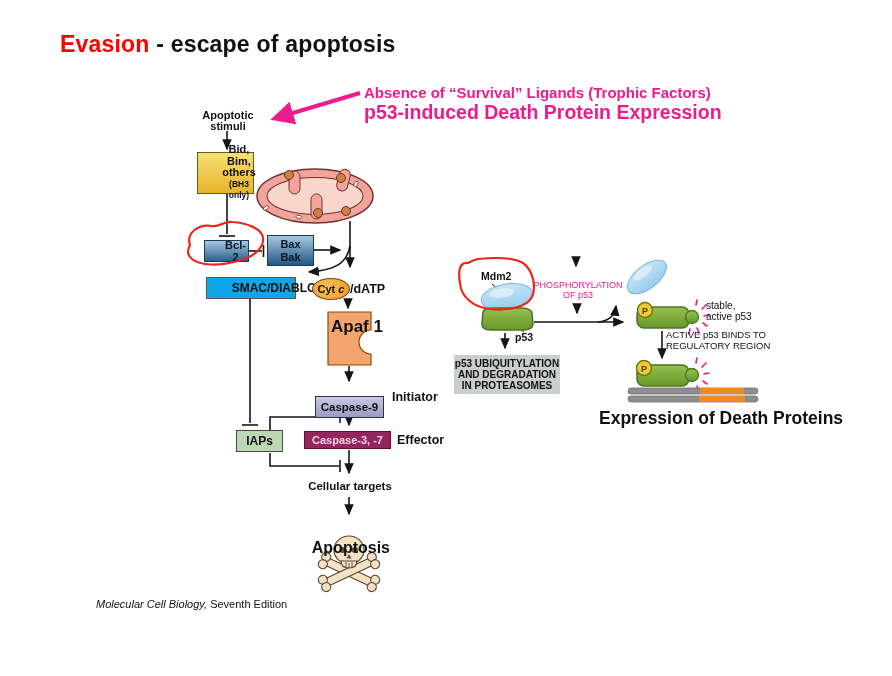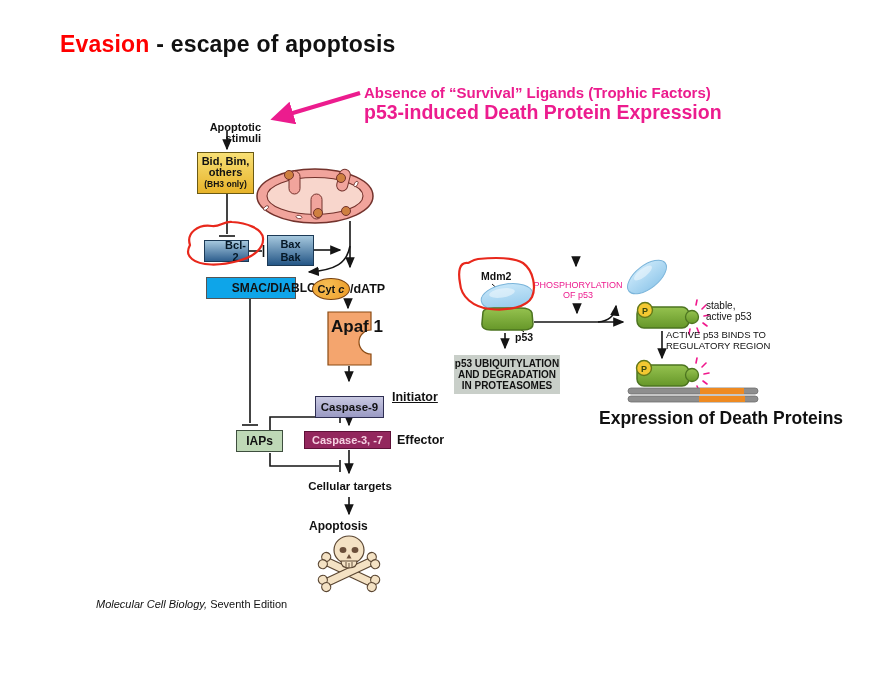--- a/index.html
+++ b/index.html
@@ -14,46 +14,46 @@
   svg{position:absolute;left:0;top:0;}
   #baseSvg{z-index:0;}
   .lbl{position:absolute;font-weight:bold;color:#111;white-space:nowrap;}
   #inkSvg{z-index:5;pointer-events:none;}
   .layer1{z-index:2;}
   #title{left:60px;top:31px;font-size:23px;font-weight:bold;letter-spacing:0.2px;}
   #title .hl{color:#FF0000;}
   #annot{left:364px;top:84px;color:#EC1C8E;line-height:1.14;}
   #annot .l1{font-size:15px;font-weight:bold;}
   #annot .l2{font-size:19.5px;font-weight:bold;}
-  #stimuli{left:195px;top:122px;width:66px;text-align:right;font-size:11px;
+  #stimuli{left:195px;top:110px;width:66px;text-align:center;font-size:11px;
            line-height:10.5px;font-weight:bold;}
   #bidbim{left:197px;top:152px;width:57px;height:42px;
           background:linear-gradient(#F8E075,#E7B32A);border-color:#6A5A14;
-          font-size:11px;line-height:11.5px;}
+          font-size:11px;line-height:11.5px;padding-left:27px;}
   #bidbim .small{font-size:8.5px;}
   #bcl2{left:204px;top:240px;width:45px;height:22px;
         background:linear-gradient(#A6C8DE,#2F5F8E);border-color:#1C3A56;font-size:11px;color:#061826;padding-left:18px;}
   #baxbak{left:267px;top:235px;width:47px;height:31px;
         background:linear-gradient(#A6C8DE,#245686);border-color:#1C3A56;
         font-size:11px;line-height:12.5px;color:#061826;}
   #smac{left:206px;top:277px;width:90px;height:22px;background:#0ea5e9;border-color:#555;font-size:12px;padding-left:46px;}
   #cytc{left:312px;top:278px;width:38px;height:22px;border-radius:50%;
         background:radial-gradient(circle at 40% 35%,#F7BE54,#EB9A26);
         border-color:#7A4210;font-size:11px;}
   #datp{left:350px;top:282px;font-size:12.5px;}
   #apaf1lbl{left:331px;top:317px;font-size:17px;}
   #casp9{left:315px;top:396px;width:69px;height:22px;
          background:linear-gradient(#C9C9E2,#9A9AC4);border-color:#2E2E52;font-size:11.5px;}
-  #initiator{left:392px;top:390px;font-size:12.5px;text-decoration:underline;}
+  #initiator{left:392px;top:390px;font-size:12.5px;}
   #iaps{left:236px;top:430px;width:47px;height:22px;background:#BED8B6;border-color:#3E4E3E;font-size:12px;}
   #casp3{left:304px;top:431px;width:87px;height:18px;background:#93275D;
          border:1px solid #5E1038;color:#F6D2E2;font-size:11px;}
   #effector{left:397px;top:433px;font-size:12.5px;}
   #celltgt{left:304px;top:480px;width:92px;text-align:center;font-size:11.5px;}
-  #apoptosis{left:309px;top:519px;width:81px;text-align:left;font-size:12px;}
+  #apoptosis{left:309px;top:539px;width:81px;text-align:right;font-size:16px;}
   #caption{left:96px;top:598px;font-size:11px;line-height:13.5px;color:#111;}
   #caption .t{font-style:italic;}
   #mdm2lbl{left:469px;top:270px;font-size:10.5px;padding-left:12px;}
   #phospho{left:528px;top:281px;width:100px;text-align:center;font-size:9px;
            line-height:9.5px;color:#EC1C8E;}
   #p53lbl{left:515px;top:331px;font-size:10.5px;}
   #ubiq{left:454px;top:355px;width:106px;height:39px;background:#C9CFC9;border:none;
         font-size:10px;line-height:11px;}
   #stable{left:706px;top:300px;font-size:10px;line-height:11px;}
   #binds{left:666px;top:330px;font-size:9.5px;line-height:10.5px;}

